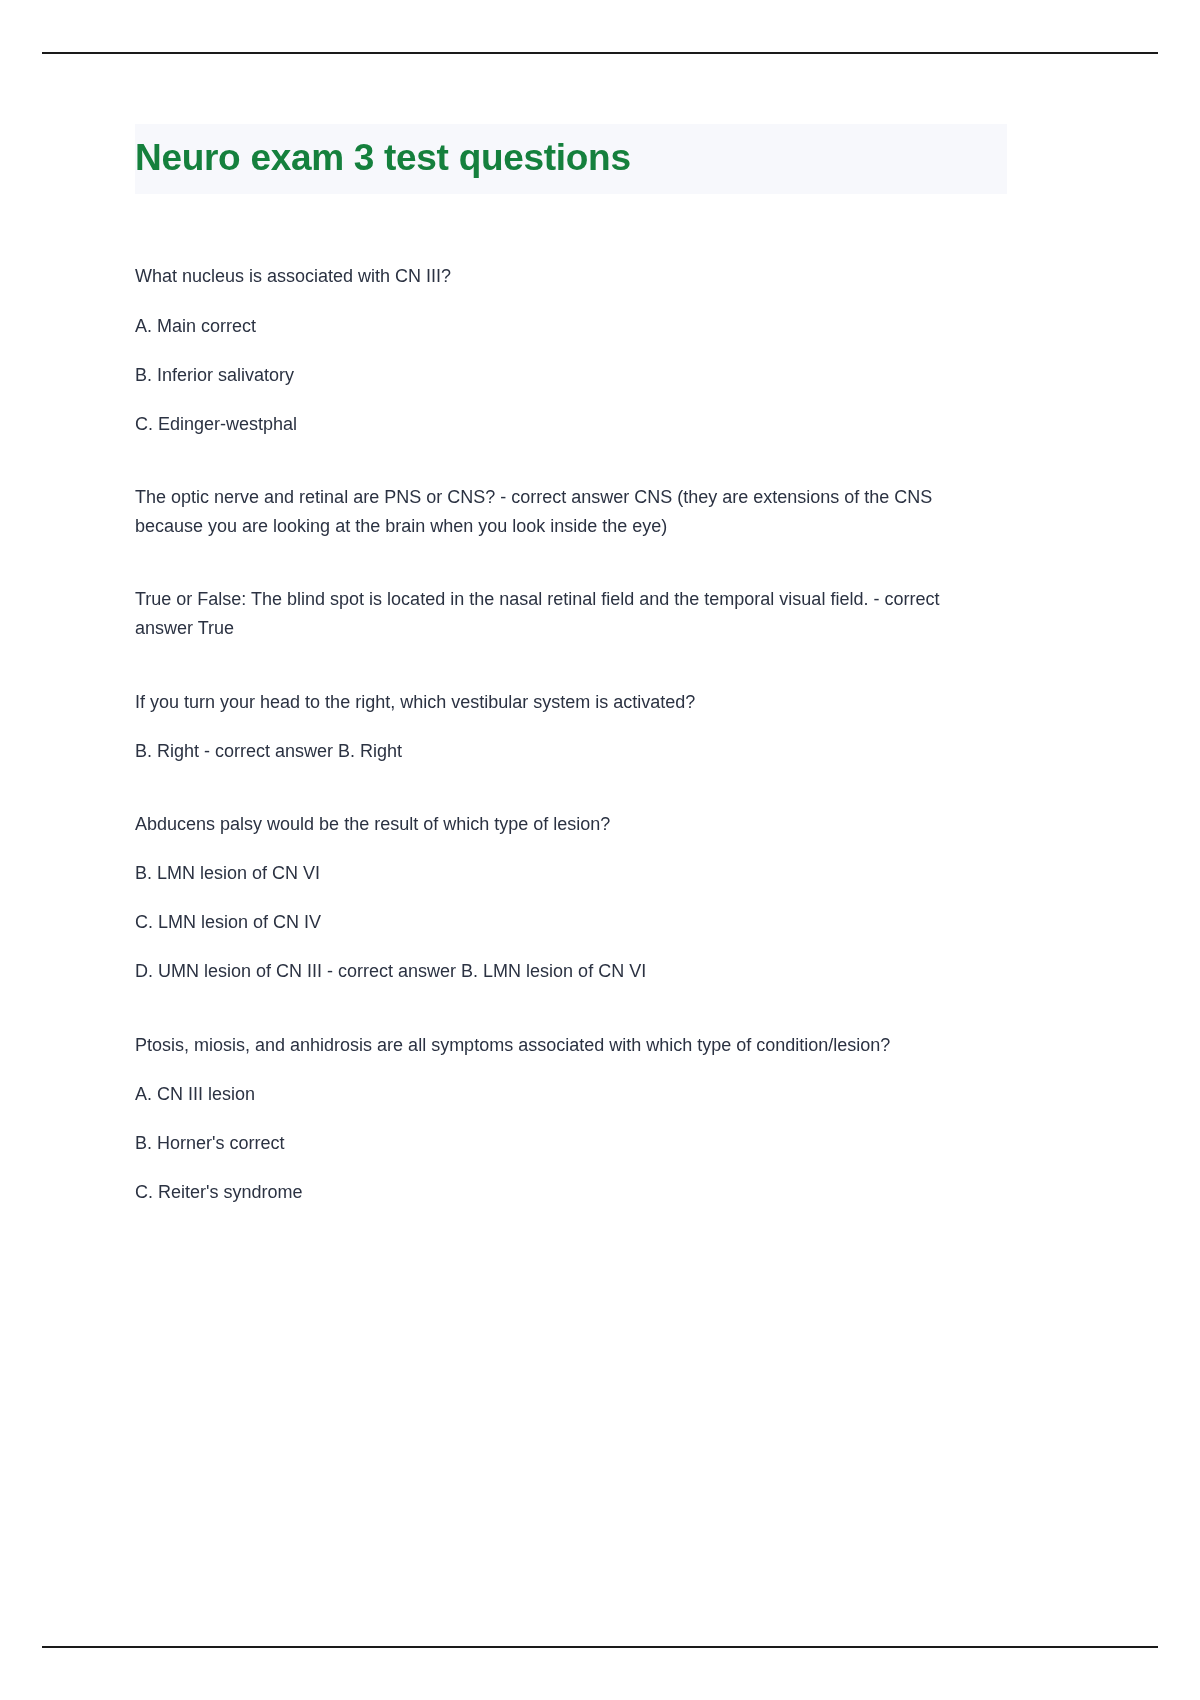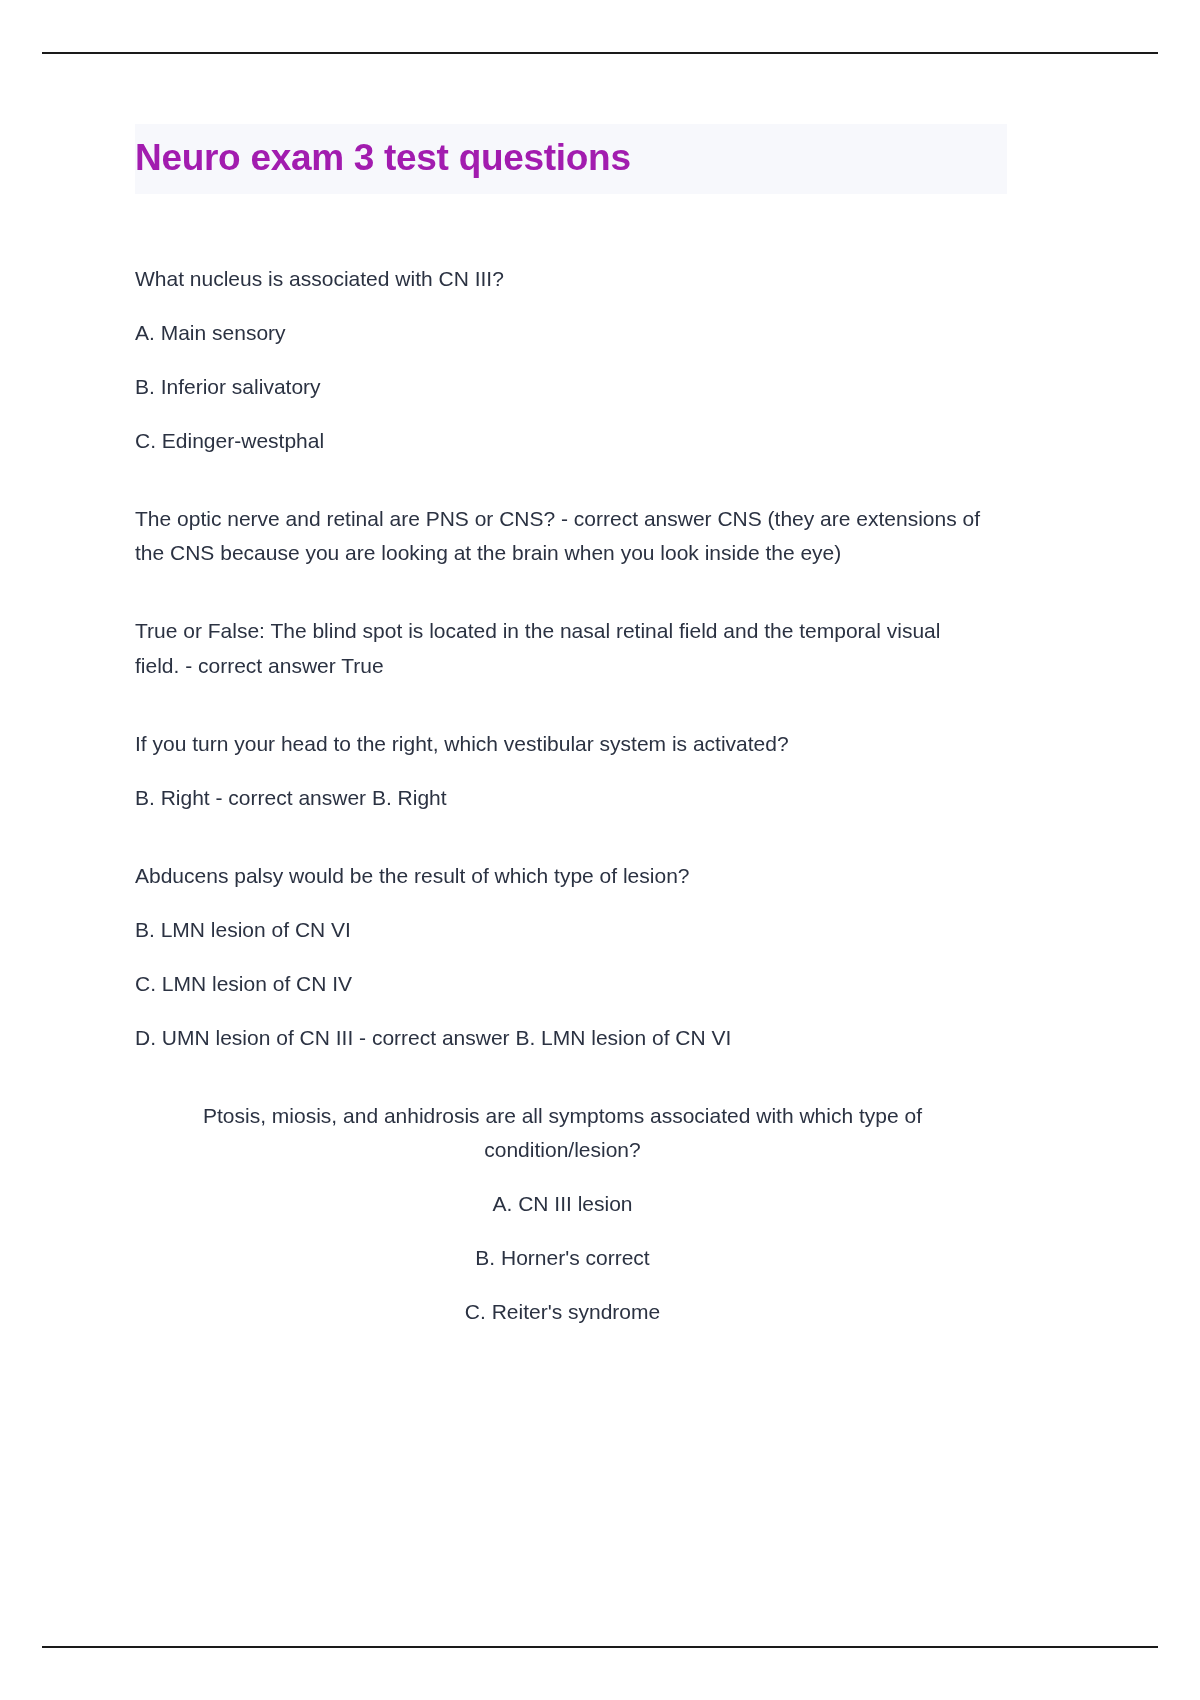--- a/index.html
+++ b/index.html
@@ -40,36 +40,36 @@
 
   .title-band {
     background: #f7f8fc;
     padding: 12px 0 14px 0;
     margin-bottom: 0;
   }
   .doc-title {
     font-size: 37px;
     font-weight: bold;
     letter-spacing: -0.3px;
-    color: #a21caf;
+    color: #15803d;
     margin: 0;
     line-height: 1.2;
   }
 
   .body-block {
     margin-top: 68px;
   }
 
   .qgroup {
     margin-bottom: 44px;
   }
-  .qgroup:last-child { margin-bottom: 14px; text-align: center; }
+  .qgroup:last-child { margin-bottom: 14px; }
 
   .line {
-    font-size: 21px;
+    font-size: 18px;
     line-height: 1.62;
     color: #2b3242;
     margin: 0 0 20px 0;
     max-width: 855px;
   }
   .line:last-child { margin-bottom: 0; }
 
   .stem { }
   .opt { }
 </style>
@@ -83,21 +83,21 @@
   <div class="content">
 
     <div class="title-band">
       <h1 class="doc-title">Neuro exam 3 test questions</h1>
     </div>
 
     <div class="body-block">
 
       <div class="qgroup">
         <p class="line stem">What nucleus is associated with CN III?</p>
-        <p class="line opt">A. Main sensory</p>
+        <p class="line opt">A. Main correct</p>
         <p class="line opt">B. Inferior salivatory</p>
         <p class="line opt">C. Edinger-westphal</p>
       </div>
 
       <div class="qgroup">
         <p class="line stem">The optic nerve and retinal are PNS or CNS? - correct answer CNS (they are extensions of the CNS because you are looking at the brain when you look inside the eye)</p>
       </div>
 
       <div class="qgroup">
         <p class="line stem">True or False: The blind spot is located in the nasal retinal field and the temporal visual field. - correct answer True</p>

